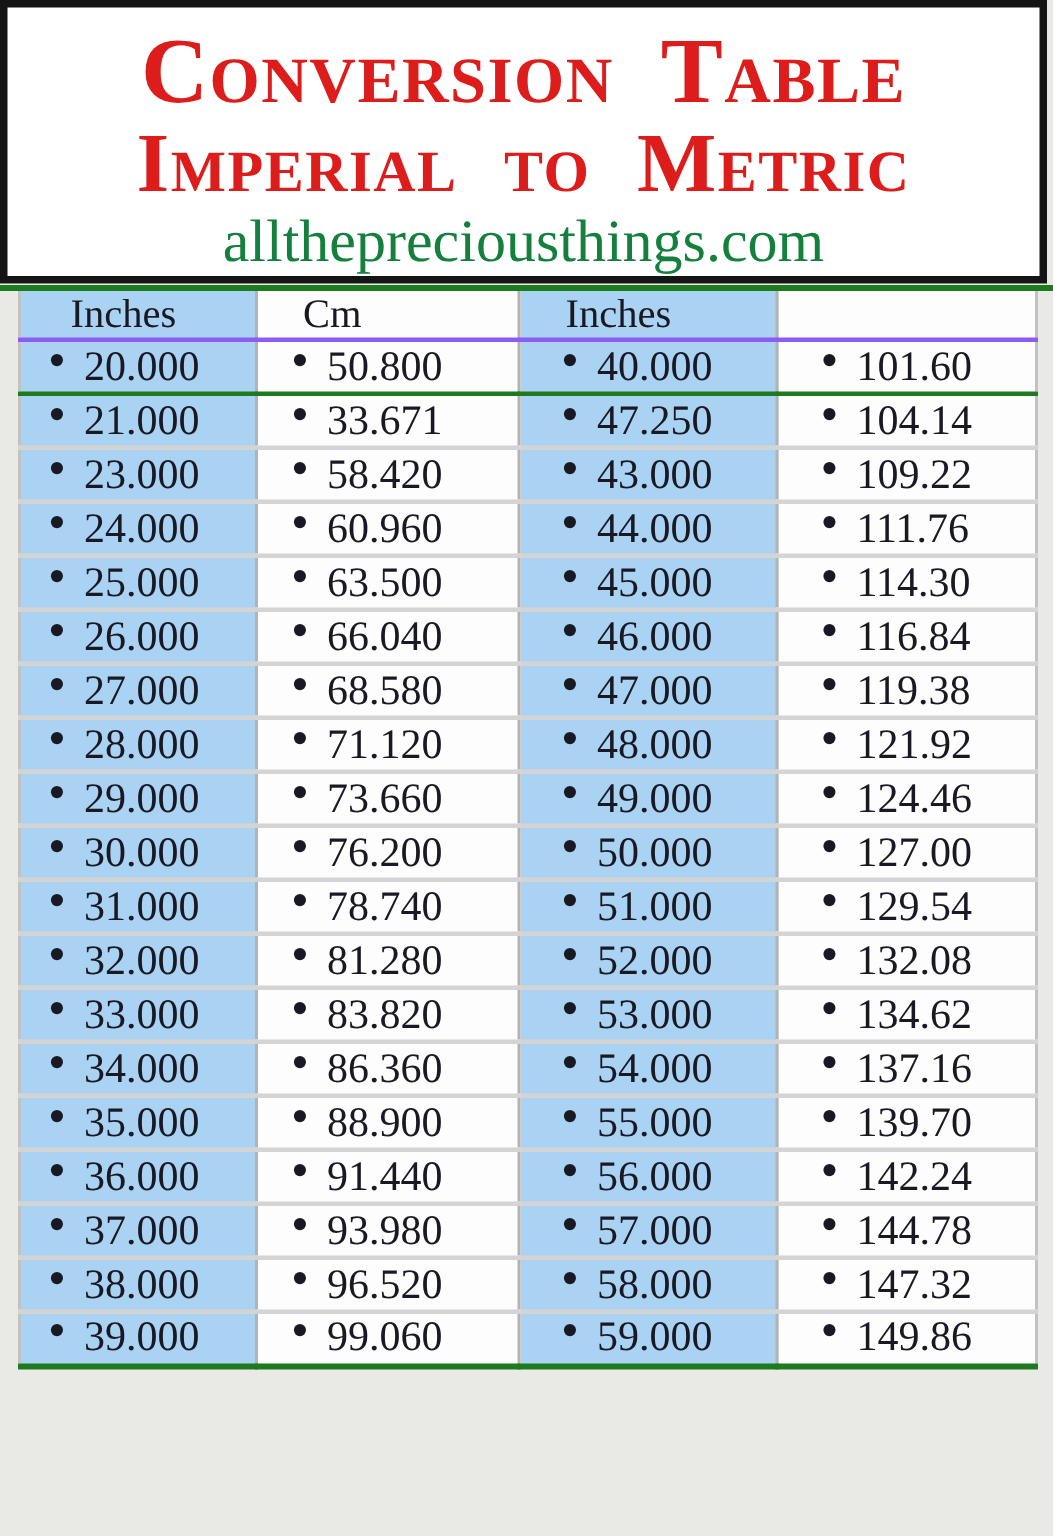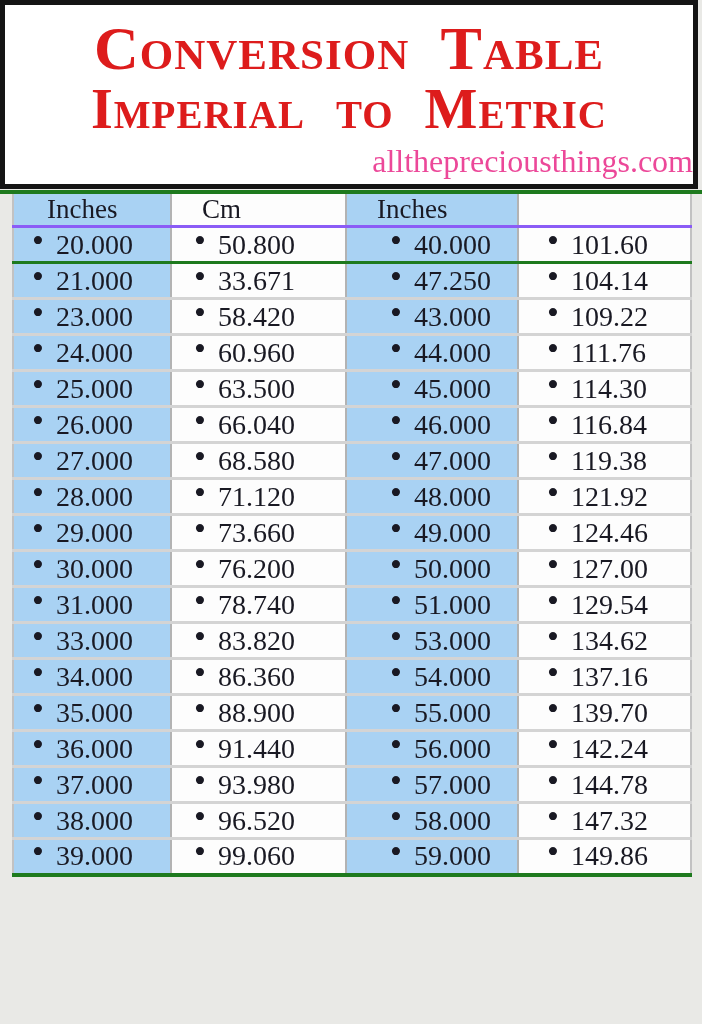--- a/index.html
+++ b/index.html
@@ -26,24 +26,23 @@
     font-size: 56px;
     line-height: 60px;
     letter-spacing: 1px;
     word-spacing: 16px;
   }
   .title2 {
     font-size: 62px;
     line-height: 62px;
   }
   .website {
-    color: #ec4899;
-    font-size: 32px;
+    color: #15803d;
+    font-size: 40px;
     line-height: 44px;
-    text-align: right;
   }
 
   .green-divider {
     width: 702px; height: 4px;
     background: #1e7a1e;
     margin-top: 1px;
   }
 
   
   table.conv {
@@ -69,21 +68,21 @@
     padding: 0 0 0 30px;
   }
   th:first-child { padding-left: 33px; }
   td {
     height: 36px;
     font-size: 28px;
     padding: 0;
   }
   td:nth-child(1) { padding-left: 18px; }
   td:nth-child(2) { padding-left: 22px; }
-  td:nth-child(3) { padding-left: 43px; }
+  td:nth-child(3) { padding-left: 27px; }
   td:nth-child(4) { padding-left: 28px; }
 
   thead tr { border-bottom: 3px solid #8b5cf6; }
   tbody tr { border-bottom: 3px solid #d4d4d4; }
   tbody tr.first-row { border-bottom: 3px solid #1e7a1e; }
   tbody tr:last-child { border-bottom: 4px solid #1e7a1e; }
 
   .blue  { background: #a9d2f3; }
   .white { background: #fdfdfd; }
 
@@ -184,20 +183,26 @@
         <td class="blue"><span class="bullet">•</span><span class="val">50.000</span></td>
         <td class="white"><span class="bullet">•</span><span class="val">127.00</span></td>
       </tr>
       <tr>
         <td class="blue"><span class="bullet">•</span><span class="val">31.000</span></td>
         <td class="white"><span class="bullet">•</span><span class="val">78.740</span></td>
         <td class="blue"><span class="bullet">•</span><span class="val">51.000</span></td>
         <td class="white"><span class="bullet">•</span><span class="val">129.54</span></td>
       </tr>
       <tr>
+        <td class="blue"><span class="bullet">•</span><span class="val">32.000</span></td>
+        <td class="white"><span class="bullet">•</span><span class="val">81.280</span></td>
+        <td class="blue"><span class="bullet">•</span><span class="val">52.000</span></td>
+        <td class="white"><span class="bullet">•</span><span class="val">132.08</span></td>
+      </tr>
+      <tr>
         <td class="blue"><span class="bullet">•</span><span class="val">33.000</span></td>
         <td class="white"><span class="bullet">•</span><span class="val">83.820</span></td>
         <td class="blue"><span class="bullet">•</span><span class="val">53.000</span></td>
         <td class="white"><span class="bullet">•</span><span class="val">134.62</span></td>
       </tr>
       <tr>
         <td class="blue"><span class="bullet">•</span><span class="val">34.000</span></td>
         <td class="white"><span class="bullet">•</span><span class="val">86.360</span></td>
         <td class="blue"><span class="bullet">•</span><span class="val">54.000</span></td>
         <td class="white"><span class="bullet">•</span><span class="val">137.16</span></td>

